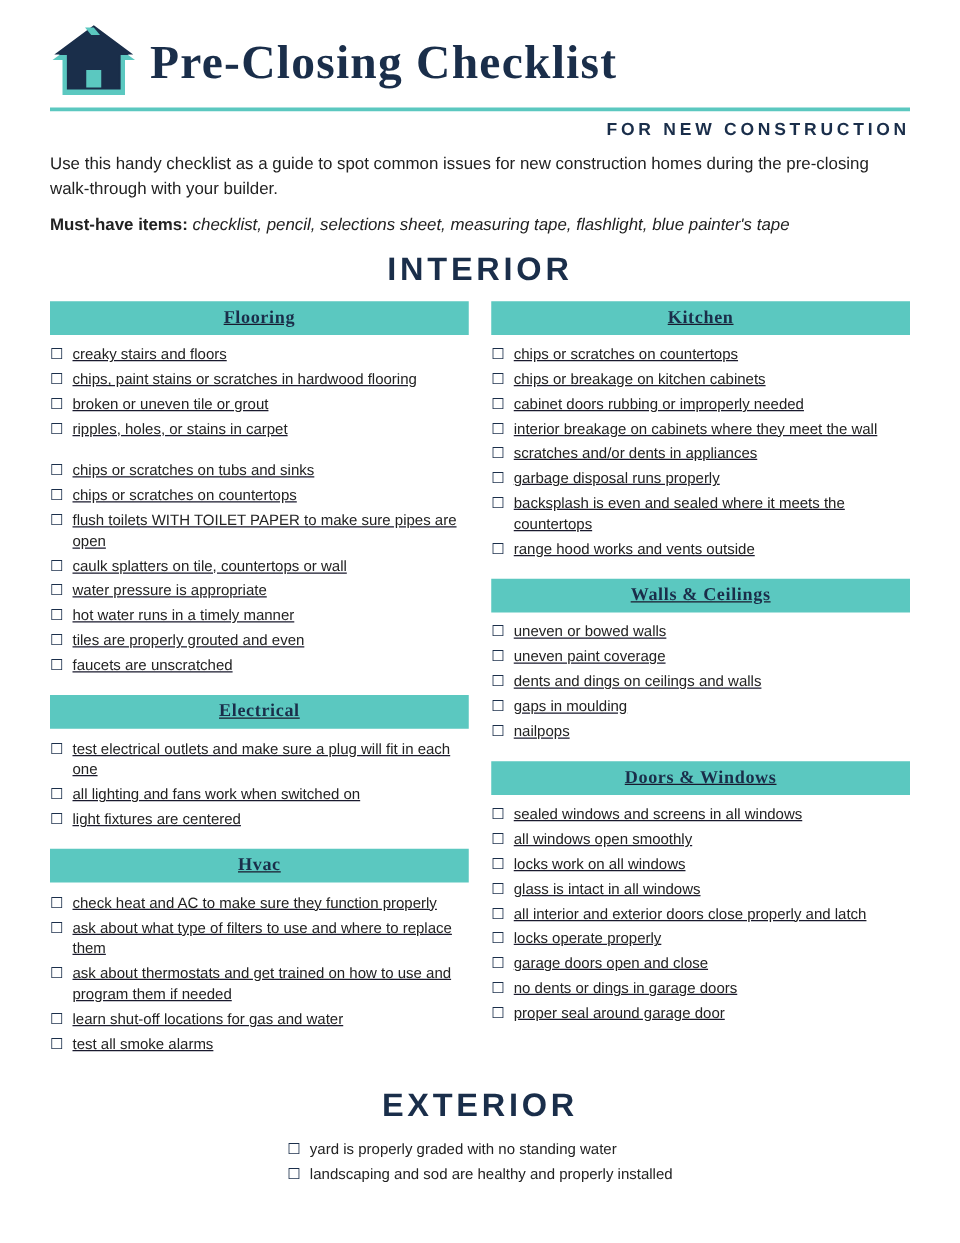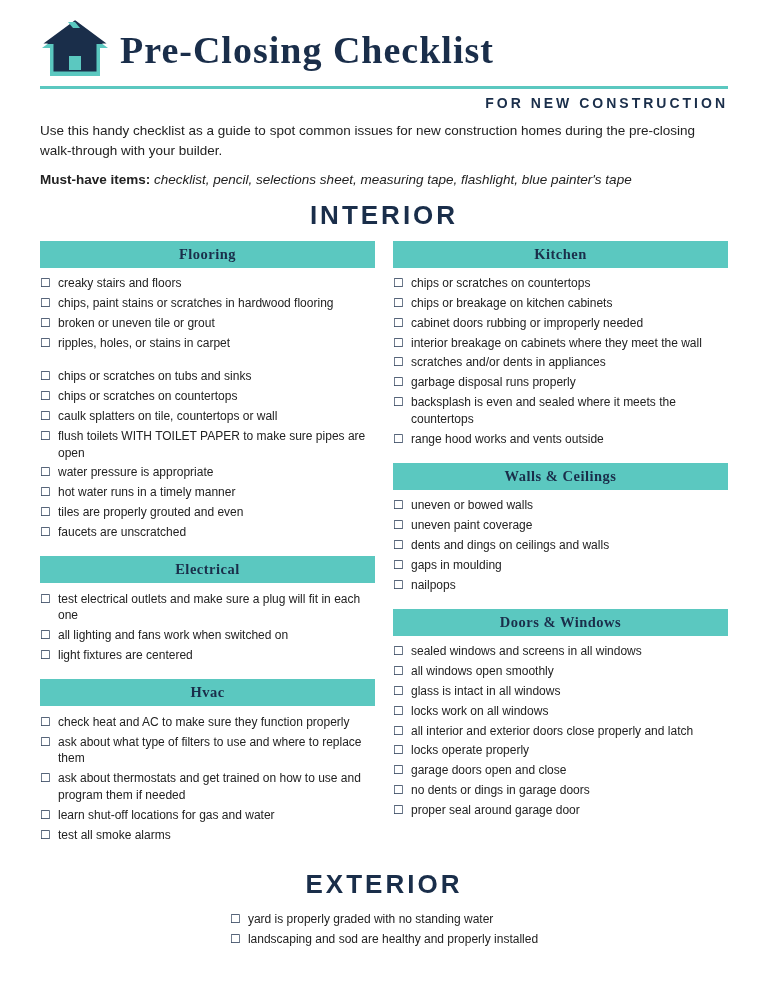--- a/index.html
+++ b/index.html
@@ -64,20 +64,21 @@
       font-weight: 900;
       color: #1a2e4a;
       letter-spacing: 3px;
       margin: 10px 0 10px 0;
       font-family: Arial, sans-serif;
     }
     .two-col {
       display: flex;
       gap: 18px;
       margin-bottom: 0;
+      text-decoration: underline;
     }
     .col {
       flex: 1;
     }
     .category-header {
       background: #5bc8c0;
       color: #1a2e4a;
       text-align: center;
       font-size: 14.5px;
       font-weight: 700;
@@ -152,22 +153,22 @@
     <ul class="checklist">
       <li>creaky stairs and floors</li>
       <li>chips, paint stains or scratches in hardwood flooring</li>
       <li>broken or uneven tile or grout</li>
       <li>ripples, holes, or stains in carpet</li>
     </ul>
 
     <ul class="checklist">
       <li>chips or scratches on tubs and sinks</li>
       <li>chips or scratches on countertops</li>
+      <li>flush toilets WITH TOILET PAPER to make sure pipes are open</li>
       <li>caulk splatters on tile, countertops or wall</li>
-      <li>flush toilets WITH TOILET PAPER to make sure pipes are open</li>
       <li>water pressure is appropriate</li>
       <li>hot water runs in a timely manner</li>
       <li>tiles are properly grouted and even</li>
       <li>faucets are unscratched</li>
     </ul>
 
     <div class="category-header">Electrical</div>
     <ul class="checklist">
       <li>test electrical outlets and make sure a plug will fit in each one</li>
       <li>all lighting and fans work when switched on</li>
@@ -204,22 +205,22 @@
       <li>uneven paint coverage</li>
       <li>dents and dings on ceilings and walls</li>
       <li>gaps in moulding</li>
       <li>nailpops</li>
     </ul>
 
     <div class="category-header">Doors &amp; Windows</div>
     <ul class="checklist">
       <li>sealed windows and screens in all windows</li>
       <li>all windows open smoothly</li>
+      <li>locks work on all windows</li>
       <li>glass is intact in all windows</li>
-      <li>locks work on all windows</li>
       <li>all interior and exterior doors close properly and latch</li>
       <li>locks operate properly</li>
       <li>garage doors open and close</li>
       <li>no dents or dings in garage doors</li>
       <li>proper seal around garage door</li>
     </ul>
   </div>
 </div>
 
 <div class="exterior-section">

